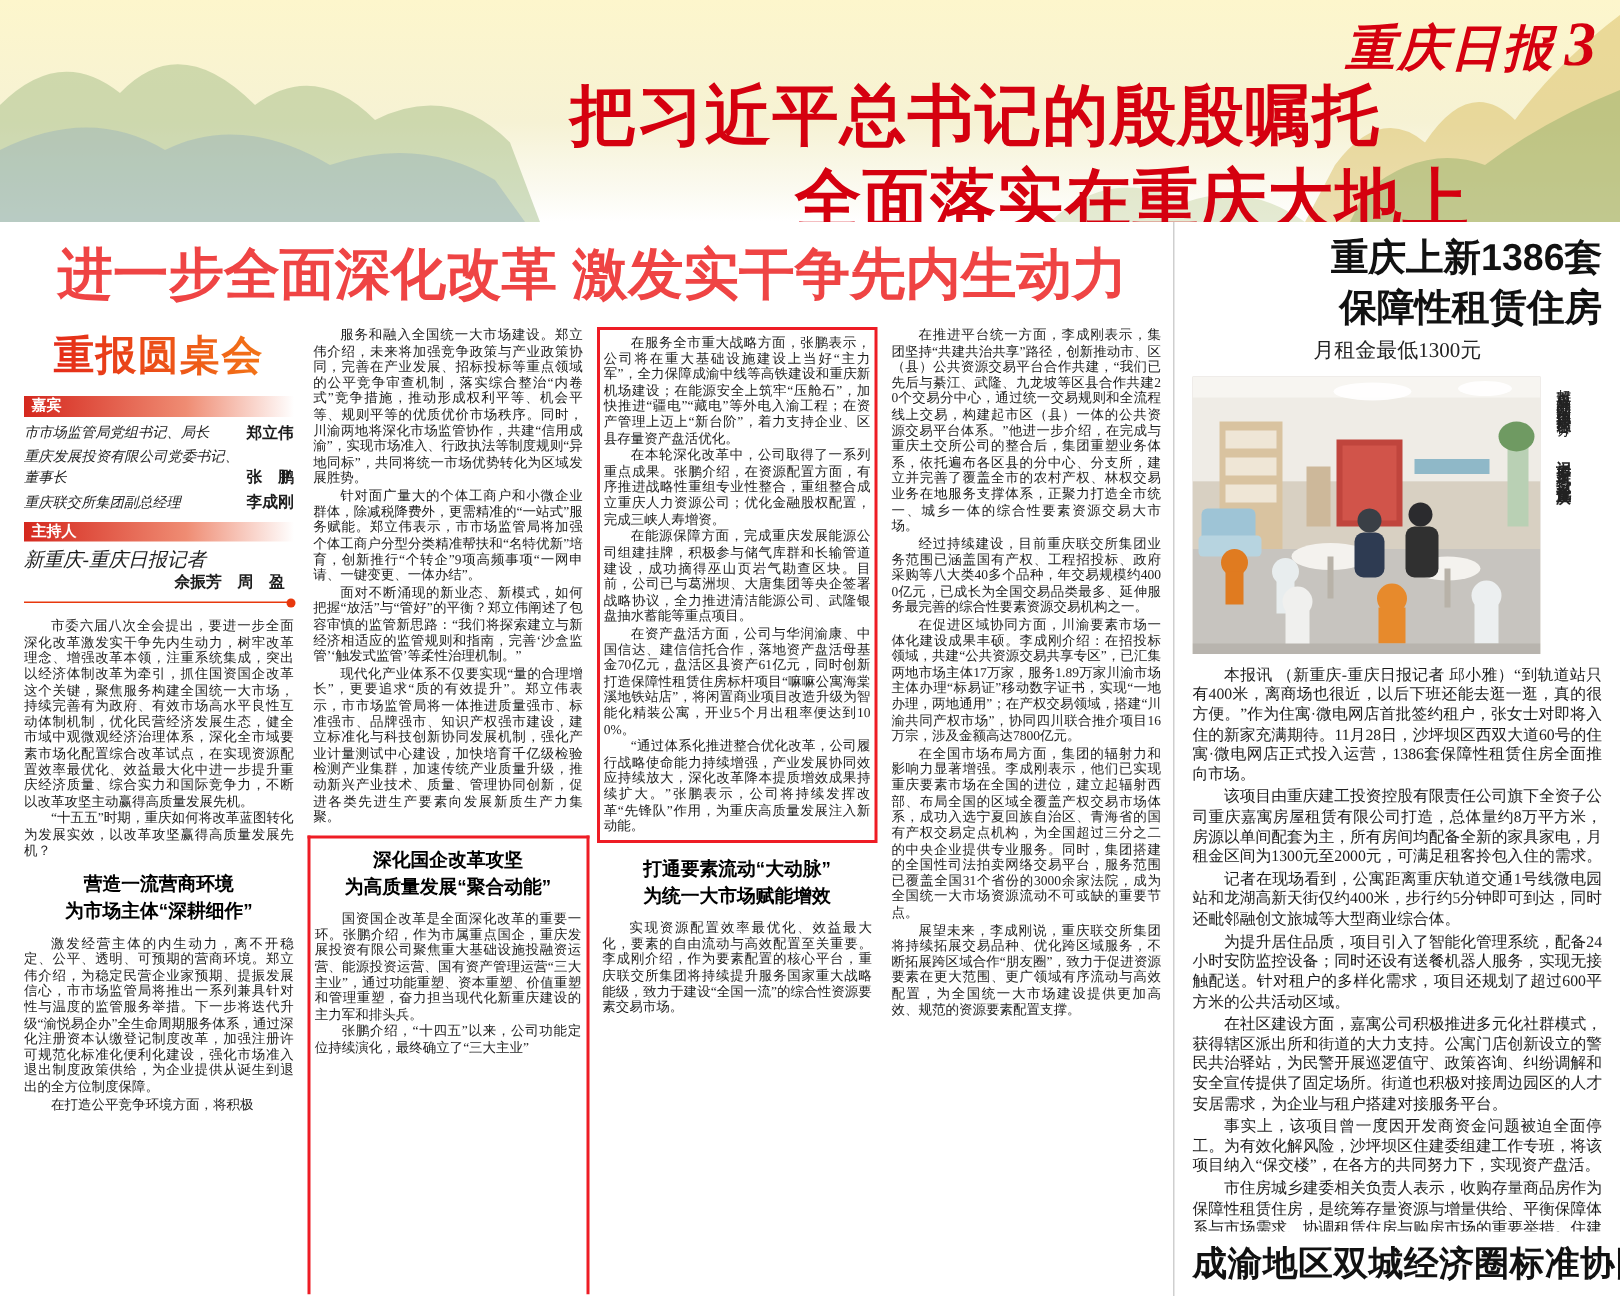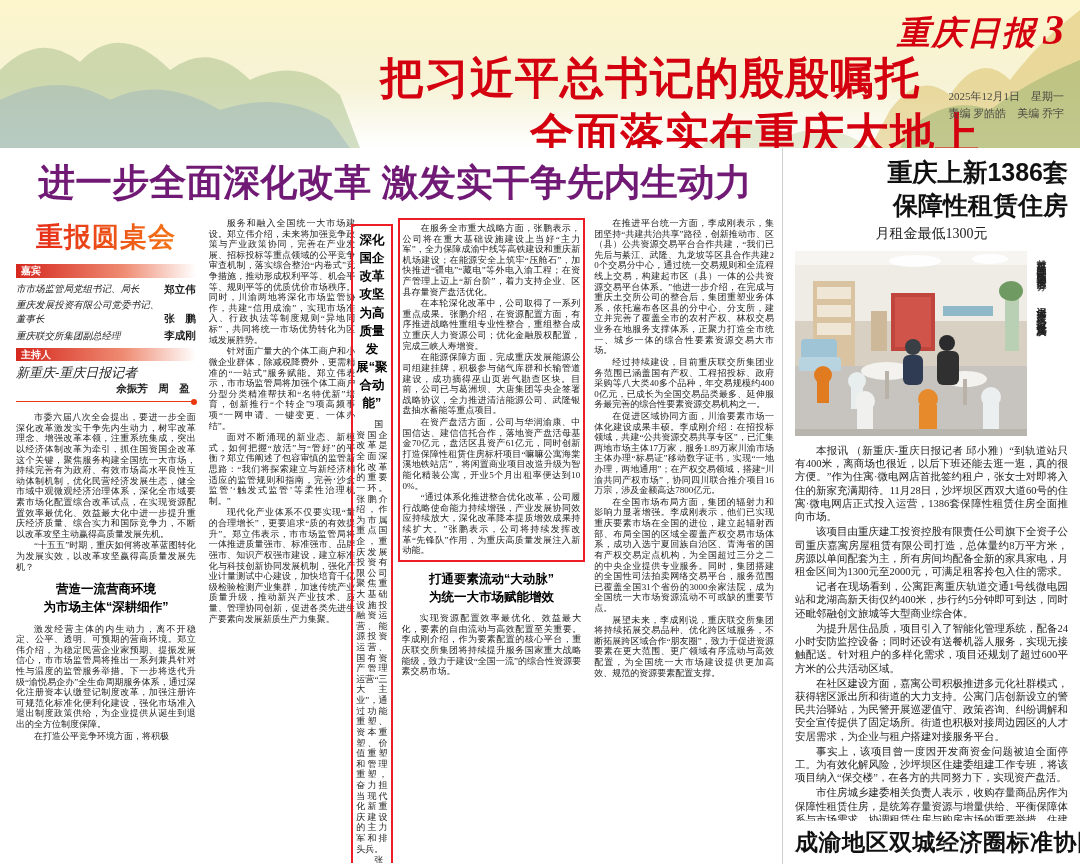--- a/index.html
+++ b/index.html
@@ -22,25 +22,25 @@
   .banner-meta { position:absolute; top:88px; right:16px; z-index:4; text-align:right;
                  font-size:11px; color:#4a4a42; line-height:1.5; }
 
   
   .content { position:absolute; top:148px; left:0; width:1080px; height:716px; display:flex; }
   .left-sec { width:782px; box-sizing:border-box; padding:2px 8px 0 16px; }
   .right-sec { width:298px; box-sizing:border-box; border-left:1px solid #cfcfcf;
                padding:6px 12px 6px 12px; display:flex; flex-direction:column; height:716px; overflow:hidden; }
 
   .main-headline { font-family:"Liberation Sans", sans-serif; font-weight:900; font-size:37px;
-                   letter-spacing:0px; text-align:center; color:#701a75; padding:8px 0 10px 0; white-space:nowrap; }
+                   letter-spacing:0px; text-align:center; color:#ef4444; padding:8px 0 10px 0; white-space:nowrap; }
 
   .columns { display:flex; gap:13px; height:645px; overflow:hidden; }
   .col { flex:1; min-width:0; font-size:9px; line-height:1.18; text-align:justify; }
-  .col2wrap { display:flex; flex-direction:row; height:645px; }
+  .col2wrap { display:flex; flex-direction:column; height:645px; }
 
   p.para { margin:0 0 1px 0; text-indent:2em; word-break:break-all; }
 
   .subhead { font-family:"Liberation Sans", sans-serif; font-weight:bold; font-size:12.5px;
              text-align:center; line-height:1.45; margin:8px 0 7px 0; color:#000; }
 
   
   .rt-logo { font-family:"Liberation Sans", sans-serif; font-weight:900; font-size:27px;
              letter-spacing:1px; text-align:center; margin:4px 0 10px 0;
              background:linear-gradient(90deg,#e32119,#f57f17);
@@ -89,24 +89,20 @@
       <path d="M1080,148 L1080,10 Q1040,40 1010,80 Q980,50 950,95 Q920,70 890,110 L870,148 Z" fill="#d9bd62" opacity="0.50"></path>
       <path d="M1080,148 L1080,60 Q1030,80 990,110 Q950,95 910,128 L900,148 Z" fill="#8fae66" opacity="0.45"></path>
       <path d="M700,148 Q740,110 790,135 Q830,120 870,148 Z" fill="#c9d6a8" opacity="0.5"></path>
     </svg>
     <div class="banner-headline">
       <div class="l1">把习近平总书记的殷殷嘱托</div>
       <div class="l2">全面落实在重庆大地上</div>
     </div>
     <div class="masthead">
       <span>重庆日报</span><span class="pageno">3</span>
-    </div>
-    <div class="banner-meta">
-      <div>2025年12月1日　星期一</div>
-      <div>责编 罗皓皓　美编 乔宇</div>
     </div>
   </div>
 
   <div class="content">
 
     <div class="left-sec">
       <div class="main-headline">进一步全面深化改革  激发实干争先内生动力</div>
 
       <div class="columns">
 

